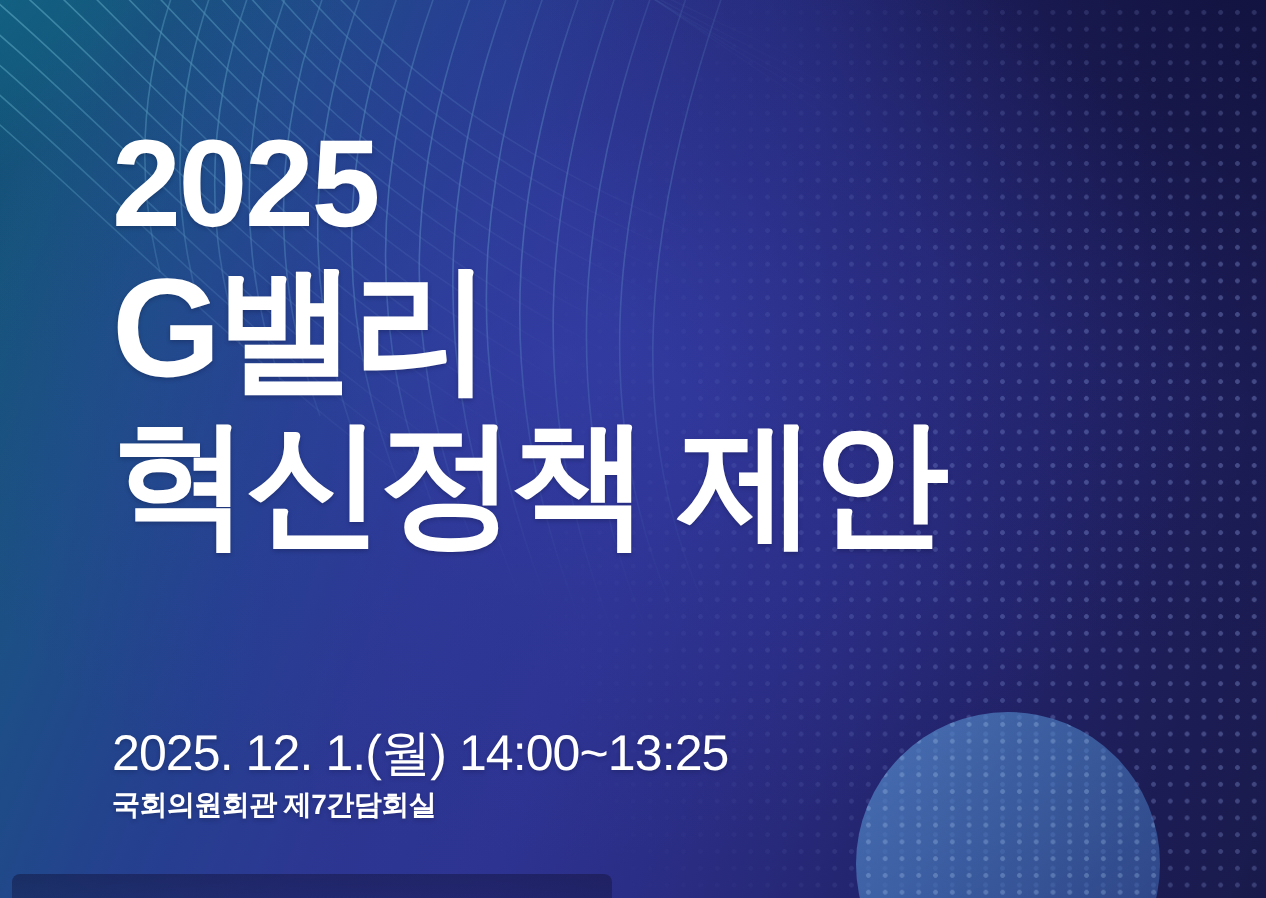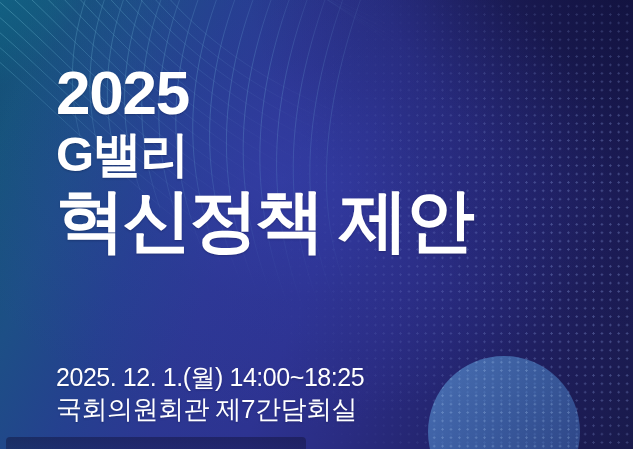--- a/index.html
+++ b/index.html
@@ -156,21 +156,21 @@
   }
   .hl-line {
     display: block;
     white-space: nowrap;
     line-height: 0.99;
     font-size: 60px;
     font-weight: 700;
     text-shadow: 0 1px 2px rgba(10,14,48,0.28);
   }
   .hl-line.l1 { font-size: 62px; letter-spacing: -0.02em; margin-bottom: 7px; }
-  .hl-line.l2 { font-size: 49px; letter-spacing: -0.03em; margin-bottom: 8px; }
+  .hl-line.l2 { font-size: 70px; letter-spacing: -0.03em; margin-bottom: 8px; }
   .hl-line.l3 { font-size: 69px; letter-spacing: -0.035em; margin-bottom: 8px; }
   .hl-line.l4 { font-size: 61px; letter-spacing: -0.035em; }
 
   .meta {
     position: absolute;
     left: 0;
     top: 363px;
     color: #ffffff;
   }
   .meta-date {
@@ -178,22 +178,22 @@
     font-size: 25px;
     font-weight: 500;
     letter-spacing: -0.018em;
     line-height: 1.12;
     white-space: nowrap;
     text-shadow: 0 1px 2px rgba(10,14,48,0.25);
   }
   .meta-venue {
     display: block;
     margin-top: 4px;
-    font-size: 26px;
-    font-weight: 400;
+    font-size: 14px;
+    font-weight: 700;
     letter-spacing: -0.02em;
     line-height: 1.12;
     white-space: nowrap;
     text-shadow: 0 1px 2px rgba(10,14,48,0.25);
   }
 </style>
 </head>
 <body>
 
 <div id="poster">
@@ -278,18 +278,18 @@
 
   <div class="content">
 
     <div class="headline">
       <span class="hl-line l1">2025</span>
       <span class="hl-line l2">G밸리</span>
       <span class="hl-line l3">혁신정책 제안</span>
     </div>
 
     <div class="meta">
-      <span class="meta-date">2025. 12. 1.(월) 14:00~18:25</span>
+      <span class="meta-date">2025. 12. 1.(월) 14:00~13:25</span>
       <span class="meta-venue">국회의원회관 제7간담회실</span>
     </div>
 
   </div>
 </div>
 
 </body></html>

